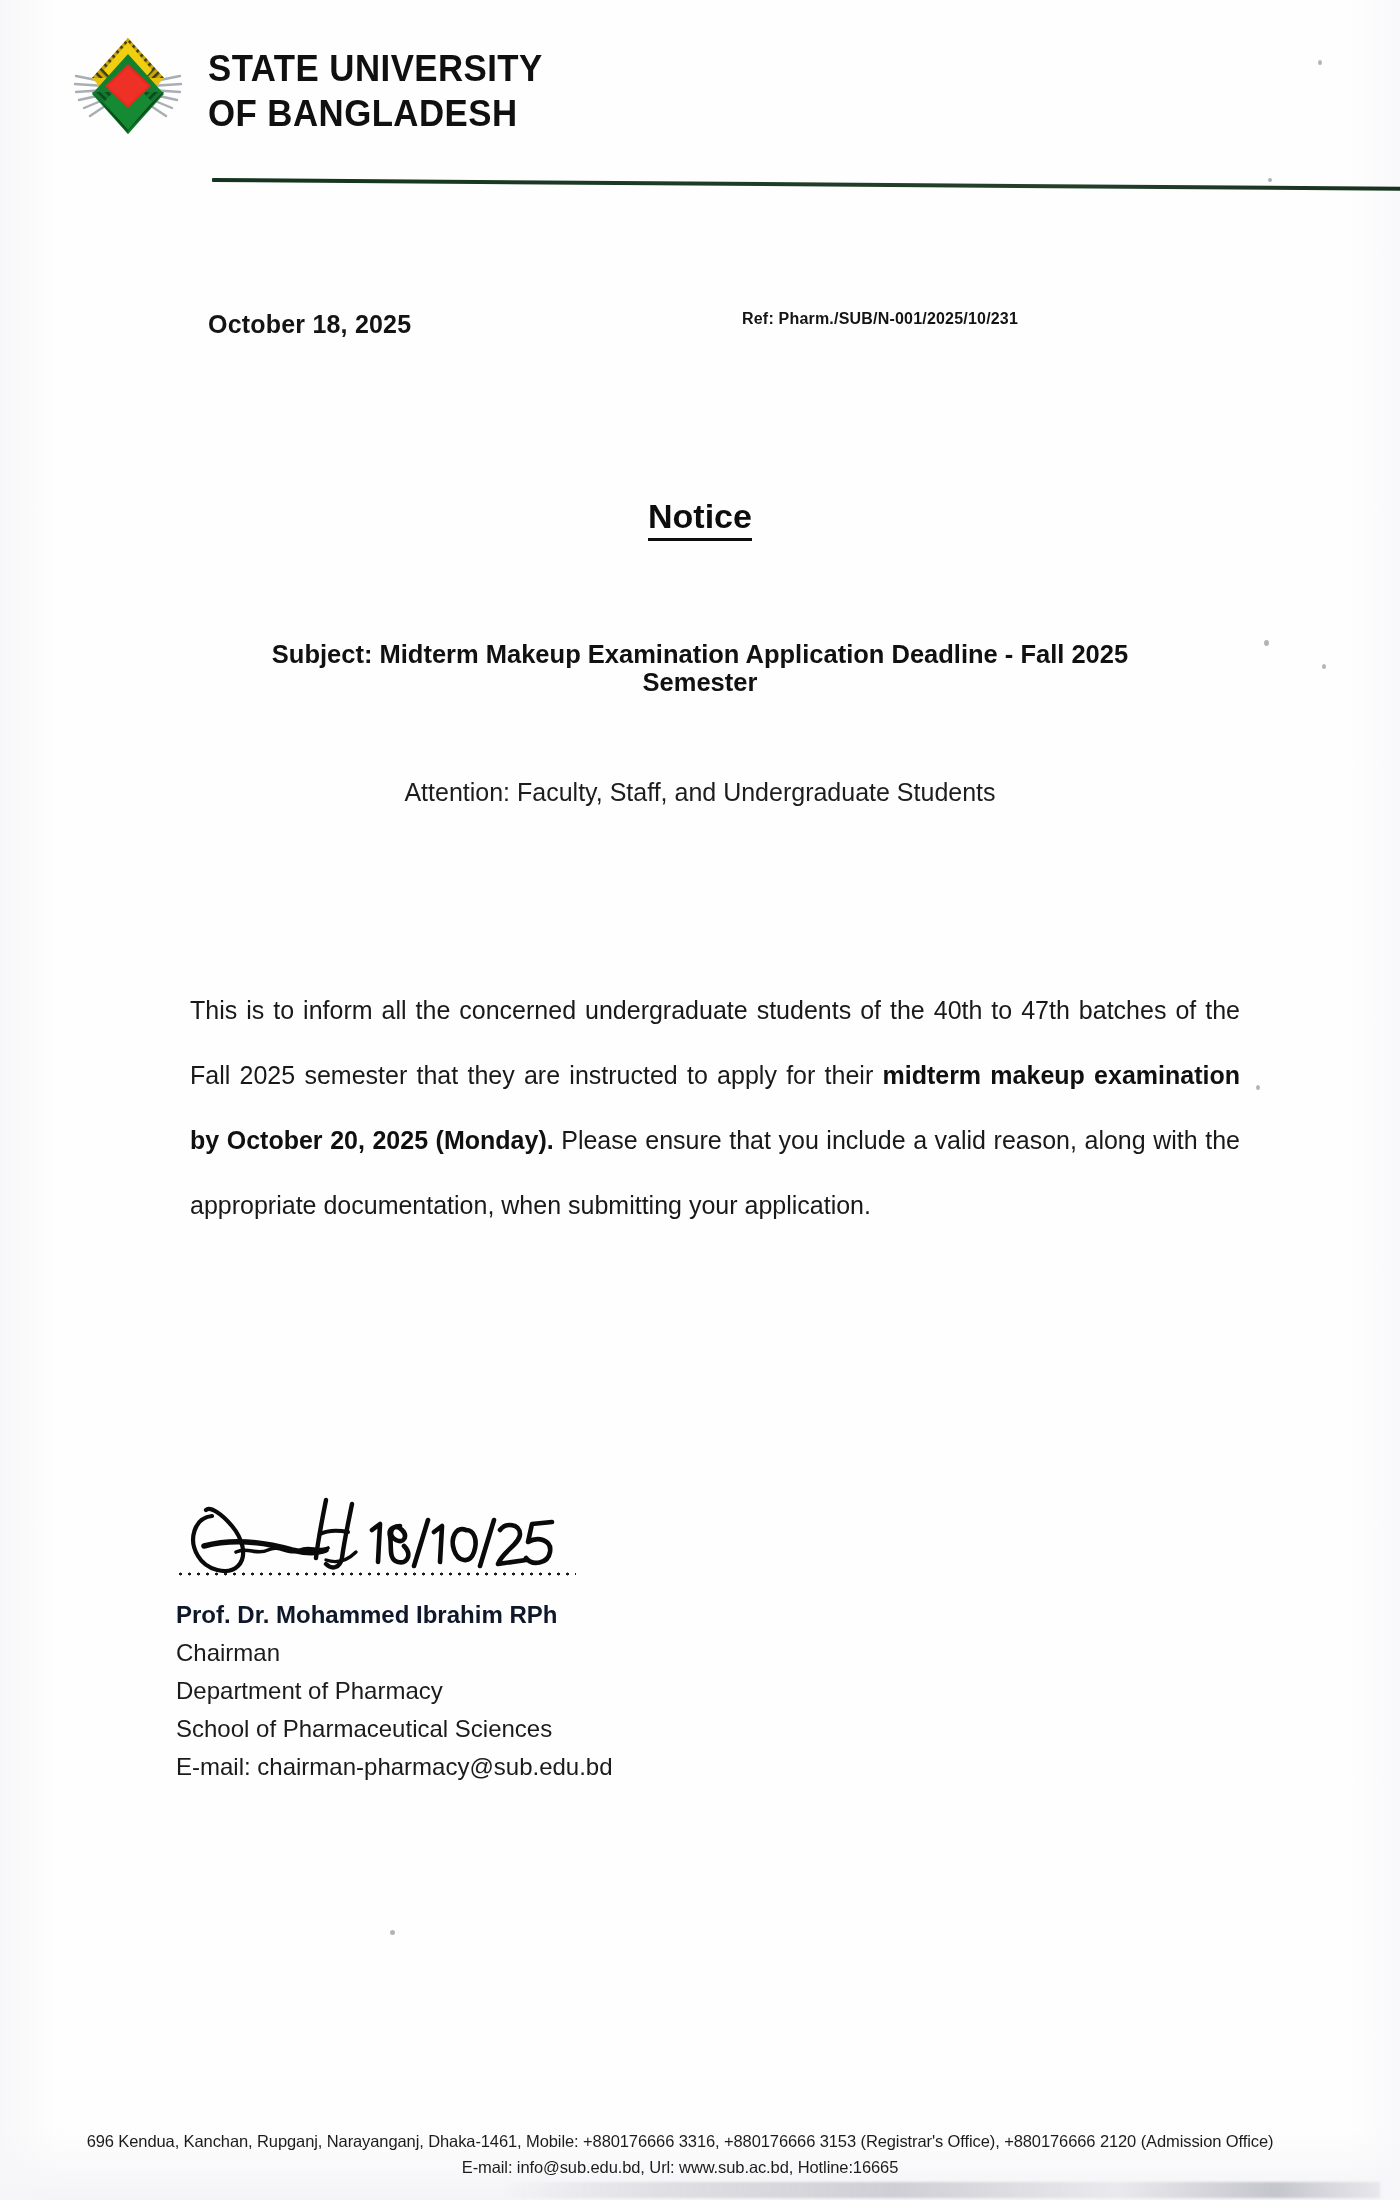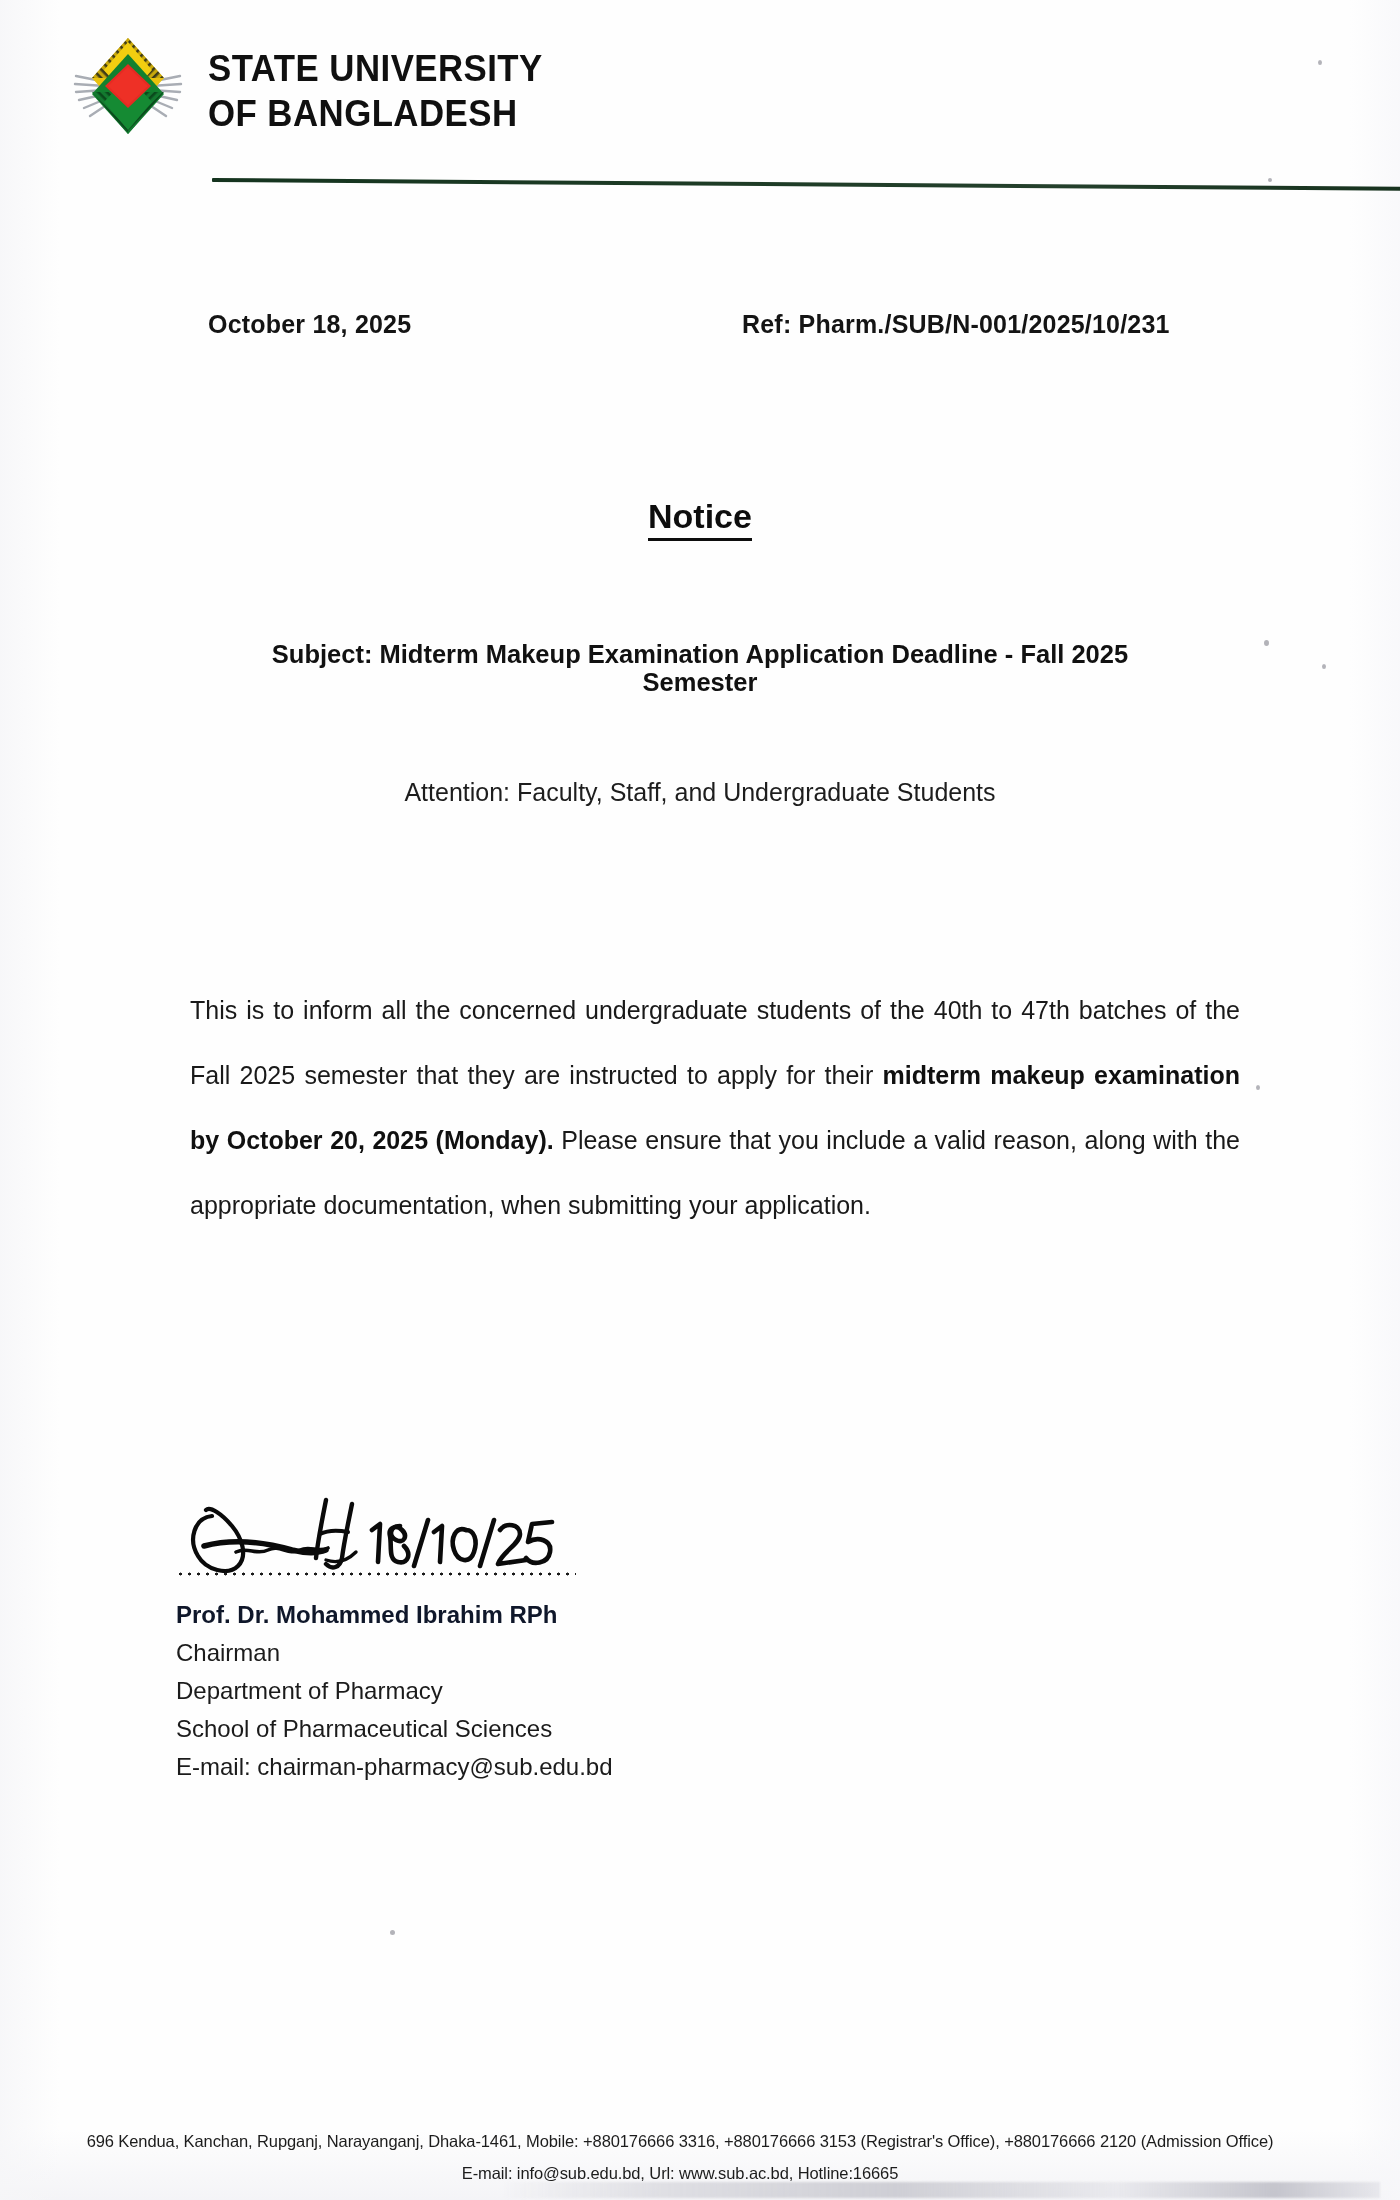--- a/index.html
+++ b/index.html
@@ -111,21 +111,21 @@
     top: 0;
     font-size: 25px;
     font-weight: bold;
     color: #141414;
     letter-spacing: 0.2px;
   }
   .meta-ref {
     position: absolute;
     left: 742px;
     top: 0;
-    font-size: 25px;
+    font-size: 16px;
     font-weight: bold;
     color: #141414;
     letter-spacing: 0.2px;
   }
 
   
   .notice-title {
     position: absolute;
     left: 0;
     top: 497px;
@@ -229,21 +229,20 @@
     font-size: 16.5px;
     line-height: 26px;
     letter-spacing: -0.1px;
     white-space: nowrap;
   }
   .footer-line2 {
     font-size: 16.5px;
     line-height: 26px;
     letter-spacing: -0.1px;
     white-space: nowrap;
-    margin-top: 6px;
   }
 </style>
 </head>
 <body>
 
 <div id="page">
 
   <div class="paper-tint"></div>
 
   <div class="speck" style="left:1264px; top:640px; width:5px; height:6px;"></div>

